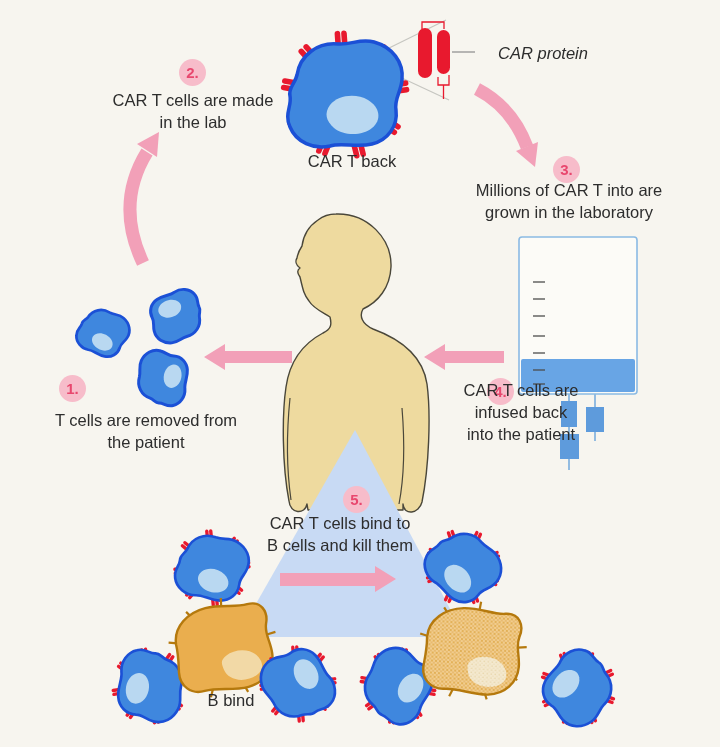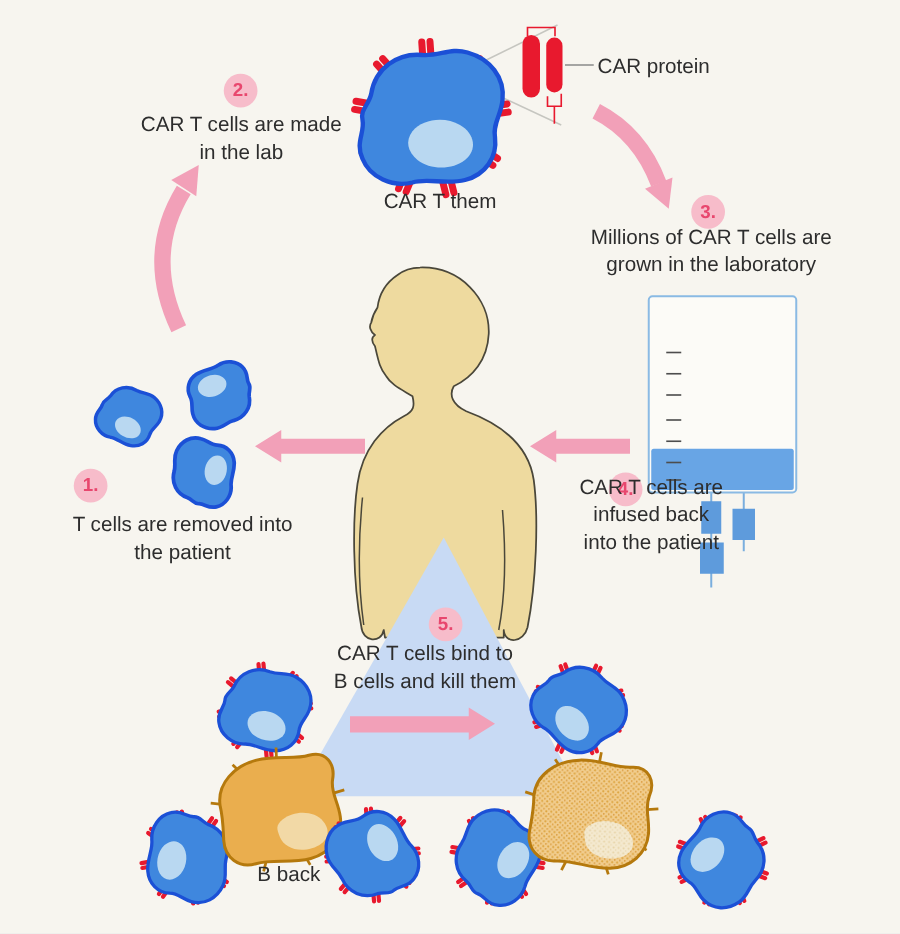--- a/index.html
+++ b/index.html
@@ -6,21 +6,21 @@
   .canvas{
     position:relative;width:720px;height:747px;margin:0 auto;
     background:#f7f5ef;overflow:hidden;
     font-family:"Liberation Sans",sans-serif;color:#2d2d2d;
   }
   .gfx{position:absolute;left:0;top:0;}
   .lbl{
     position:absolute;font-size:16.5px;line-height:1.32;text-align:center;
     white-space:pre-line;color:#2d2d2d;
   }
-  .lbl.left{text-align:left;}
+  .lbl.left{text-align:center;font-style:italic;}
   .stepnum{
     position:absolute;width:27px;height:27px;border-radius:50%;
     background:#f7bcca;color:#e8476e;font-size:15px;font-weight:700;
     display:flex;align-items:center;justify-content:center;
   }
 </style>
 </head>
 <body>
 
 <div class="canvas">
@@ -412,28 +412,28 @@
         </g>
       </g>
   </svg>
 
   <div class="stepnum" style="left:59px;top:375px;">1.</div>
   <div class="stepnum" style="left:179px;top:59px;">2.</div>
   <div class="stepnum" style="left:553px;top:156px;">3.</div>
   <div class="stepnum" style="left:487px;top:378px;">4.</div>
   <div class="stepnum" style="left:343px;top:486px;">5.</div>
 
-  <div class="lbl" style="left:36px;top:410px;width:220px;">T cells are removed into
+  <div class="lbl" style="left:36px;top:410px;width:220px;">T cells are removed from
 the patient</div>
   <div class="lbl" style="left:93px;top:90px;width:200px;">CAR T cells are made
 in the lab</div>
-  <div class="lbl" style="left:458px;top:180px;width:222px;">Millions of CAR T cells are
+  <div class="lbl" style="left:458px;top:180px;width:222px;">Millions of CAR T into are
 grown in the laboratory</div>
   <div class="lbl" style="left:441px;top:380px;width:160px;">CAR T cells are
 infused back
 into the patient</div>
   <div class="lbl" style="left:240px;top:513px;width:200px;">CAR T cells bind to
 B cells and kill them</div>
 
-  <div class="lbl" style="left:262px;top:151px;width:180px;">CAR T them</div>
+  <div class="lbl" style="left:262px;top:151px;width:180px;">CAR T back</div>
   <div class="lbl left" style="left:478px;top:43px;width:130px;">CAR protein</div>
-  <div class="lbl" style="left:181px;top:690px;width:100px;">B back</div>
+  <div class="lbl" style="left:181px;top:690px;width:100px;">B bind</div>
 </div>
 
 </body></html>

